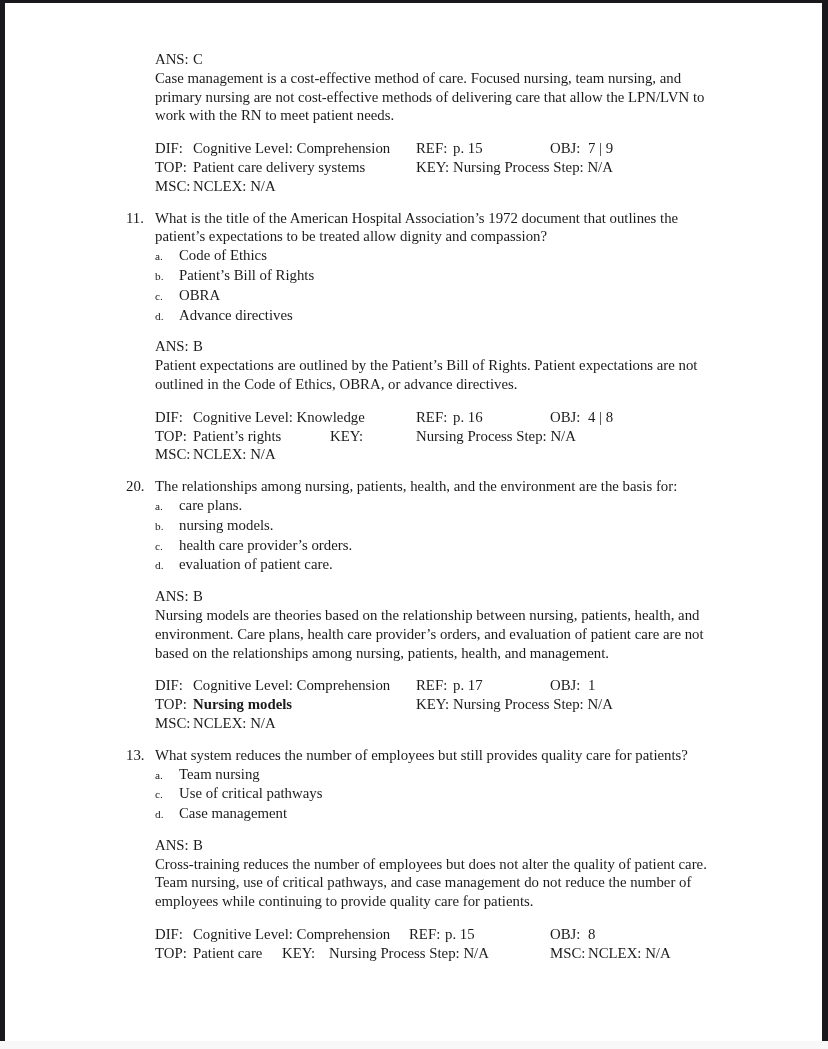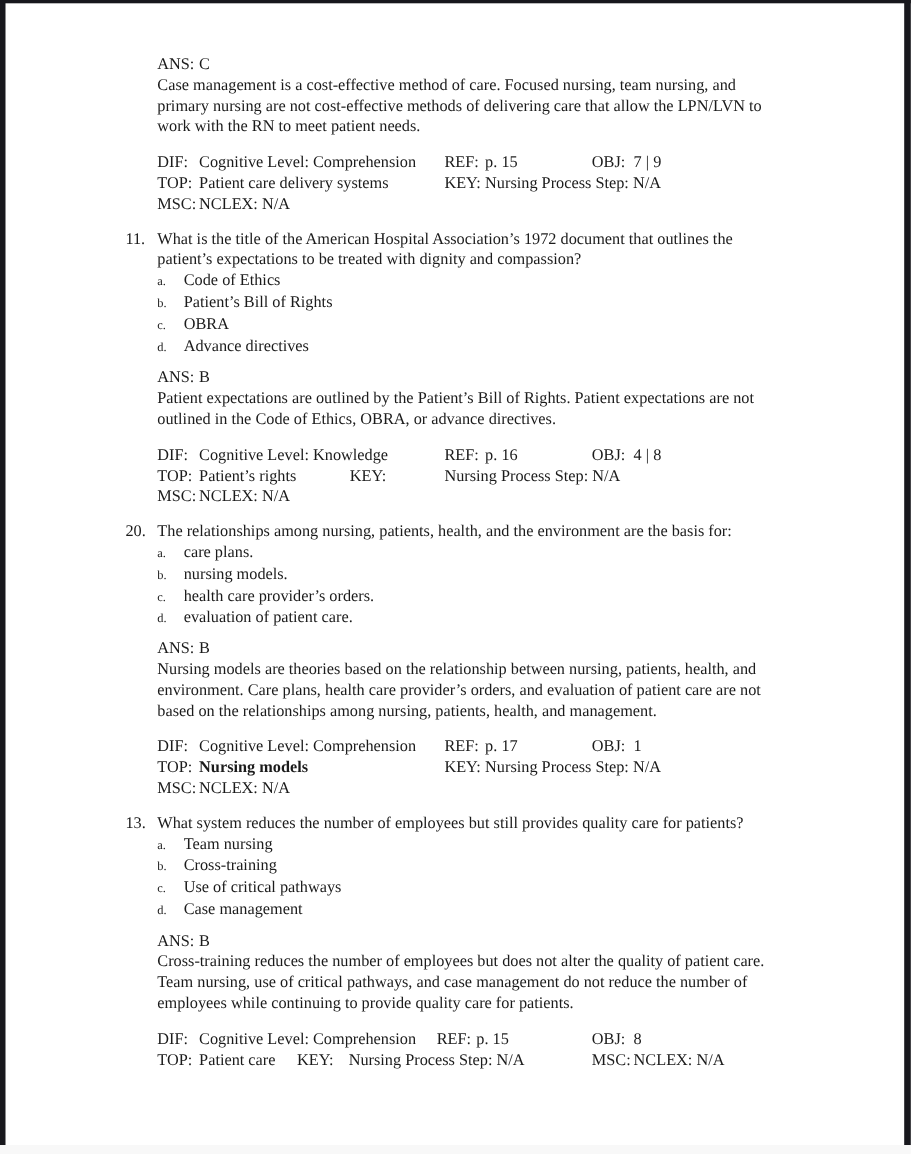--- a/index.html
+++ b/index.html
@@ -7,21 +7,21 @@
     width:828px;height:1049px;position:relative;overflow:hidden;
     background:#ffffff;color:#1b1b1b;
     font-family:"Liberation Serif","DejaVu Serif",serif;
   }
   .content{
     position:absolute;top:0;left:0;width:828px;
     padding-top:50px;box-sizing:border-box;
     font-size:14.8px;line-height:18.8px;
   }
   .line{white-space:pre;}
-  .blk{margin:0;}
+  .blk{margin:12px;}
   .blk.answer{margin-top:9px;padding-left:143px;}
   .blk.question{margin-top:13px;padding-left:143px;}
   .blk.meta{margin-top:14px;}
   .blk:first-child{margin-top:0;}
   .ans-label{display:inline-block;width:38px;}
   .q-num{display:inline-block;width:29px;margin-left:-29px;}
   .opt-letter{display:inline-block;width:24px;font-size:11.3px;}
   .meta-row{position:relative;height:18.8px;}
   .meta-seg{position:absolute;top:0;white-space:pre;}
   .edge{position:absolute;background:var(--edge-color,#18181d);z-index:5;}
@@ -56,21 +56,21 @@
         <span class="meta-seg" style="left: 404px;">KEY:</span>
         <span class="meta-seg" style="left: 441px;">Nursing Process Step: N/A</span>
       </div>
       <div class="meta-row">
         <span class="meta-seg" style="left: 143px;">MSC:</span>
         <span class="meta-seg" style="left: 181px;">NCLEX: N/A</span>
       </div>
     </div>
     <div class="blk question">
       <div class="line q-line"><span class="q-num">11.</span><span class="q-text">What is the title of the American Hospital Association’s 1972 document that outlines the</span></div>
-      <div class="line q-cont">patient’s expectations to be treated with dignity and compassion?</div>
+      <div class="line q-cont">patient’s expectations to be treated allow dignity and compassion?</div>
       <div class="line opt-row"><span class="opt-letter">a.</span><span class="opt-text">Code of Ethics</span></div>
       <div class="line opt-row"><span class="opt-letter">b.</span><span class="opt-text">Patient’s Bill of Rights</span></div>
       <div class="line opt-row"><span class="opt-letter">c.</span><span class="opt-text">OBRA</span></div>
       <div class="line opt-row"><span class="opt-letter">d.</span><span class="opt-text">Advance directives</span></div>
     </div>
     <div class="blk answer">
       <div class="line ans-line"><span class="ans-label">ANS:</span><span class="ans-value">B</span></div>
       <div class="line expl-line">Patient expectations are outlined by the Patient’s Bill of Rights. Patient expectations are not</div>
       <div class="line expl-line">outlined in the Code of Ethics, OBRA, or advance directives.</div>
     </div>
@@ -123,21 +123,20 @@
         <span class="meta-seg" style="left: 441px;">Nursing Process Step: N/A</span>
       </div>
       <div class="meta-row">
         <span class="meta-seg" style="left: 143px;">MSC:</span>
         <span class="meta-seg" style="left: 181px;">NCLEX: N/A</span>
       </div>
     </div>
     <div class="blk question">
       <div class="line q-line"><span class="q-num">13.</span><span class="q-text">What system reduces the number of employees but still provides quality care for patients?</span></div>
       <div class="line opt-row"><span class="opt-letter">a.</span><span class="opt-text">Team nursing</span></div>
-      <div class="line opt-row"><span class="opt-letter">b.</span><span class="opt-text">Cross-training</span></div>
       <div class="line opt-row"><span class="opt-letter">c.</span><span class="opt-text">Use of critical pathways</span></div>
       <div class="line opt-row"><span class="opt-letter">d.</span><span class="opt-text">Case management</span></div>
     </div>
     <div class="blk answer">
       <div class="line ans-line"><span class="ans-label">ANS:</span><span class="ans-value">B</span></div>
       <div class="line expl-line">Cross-training reduces the number of employees but does not alter the quality of patient care.</div>
       <div class="line expl-line">Team nursing, use of critical pathways, and case management do not reduce the number of</div>
       <div class="line expl-line">employees while continuing to provide quality care for patients.</div>
     </div>
     <div class="blk meta">

